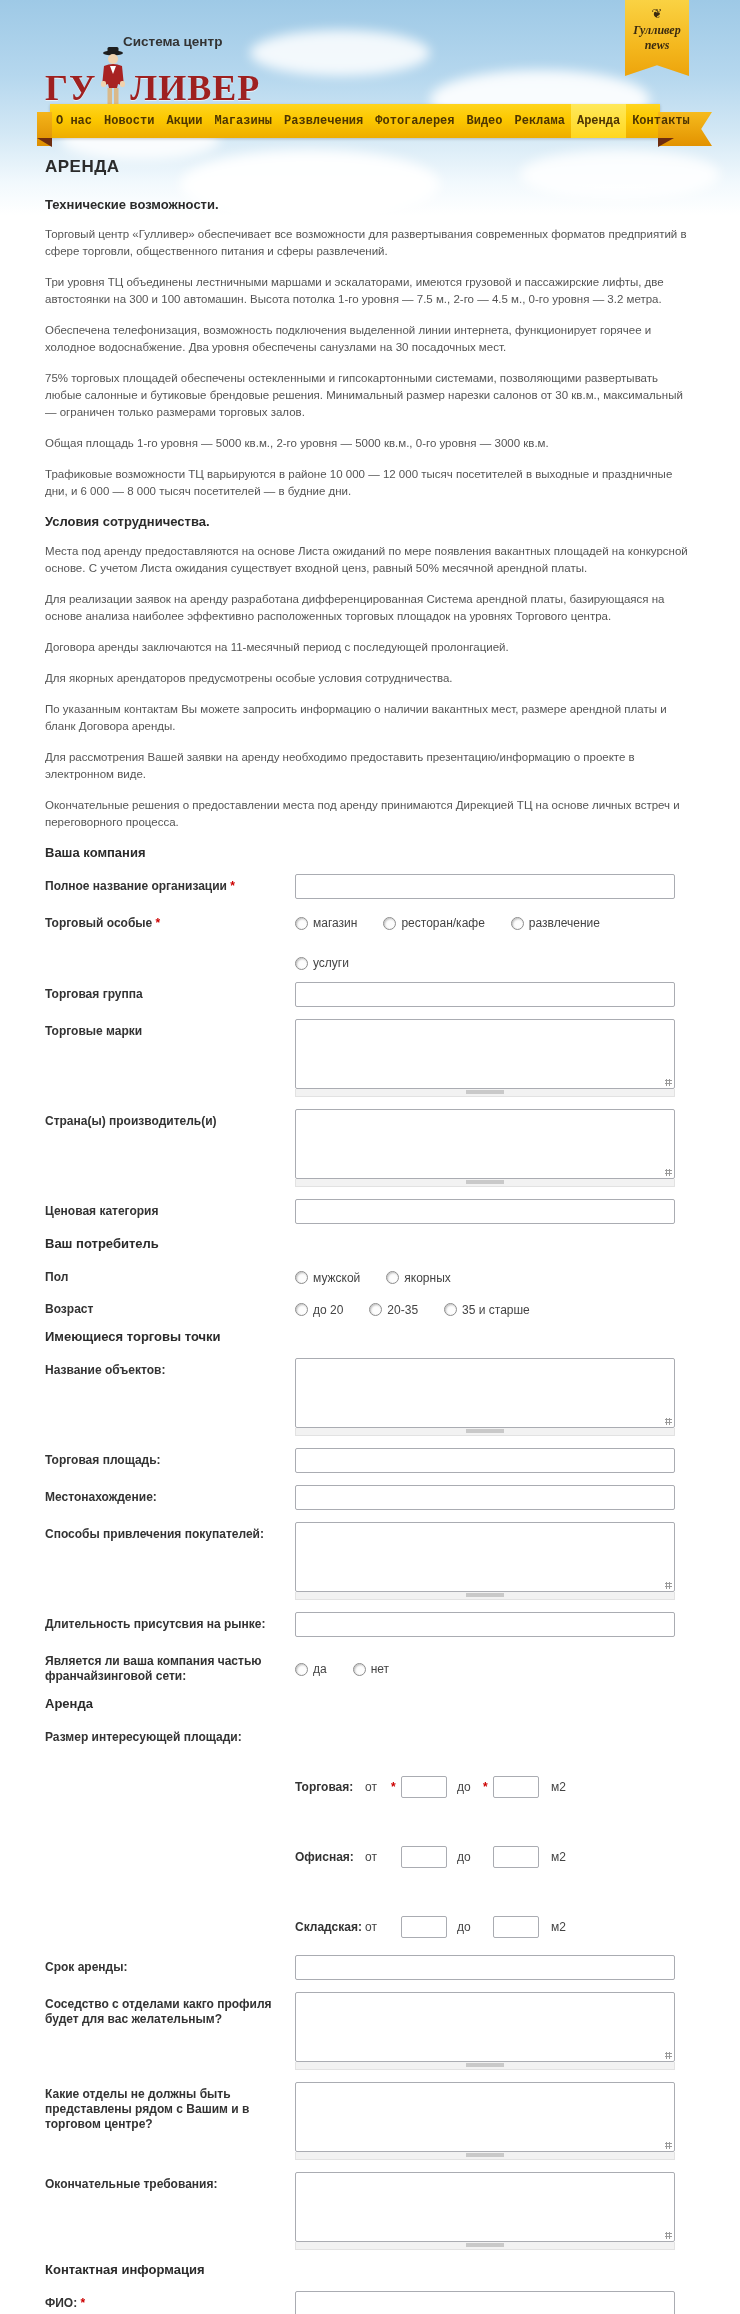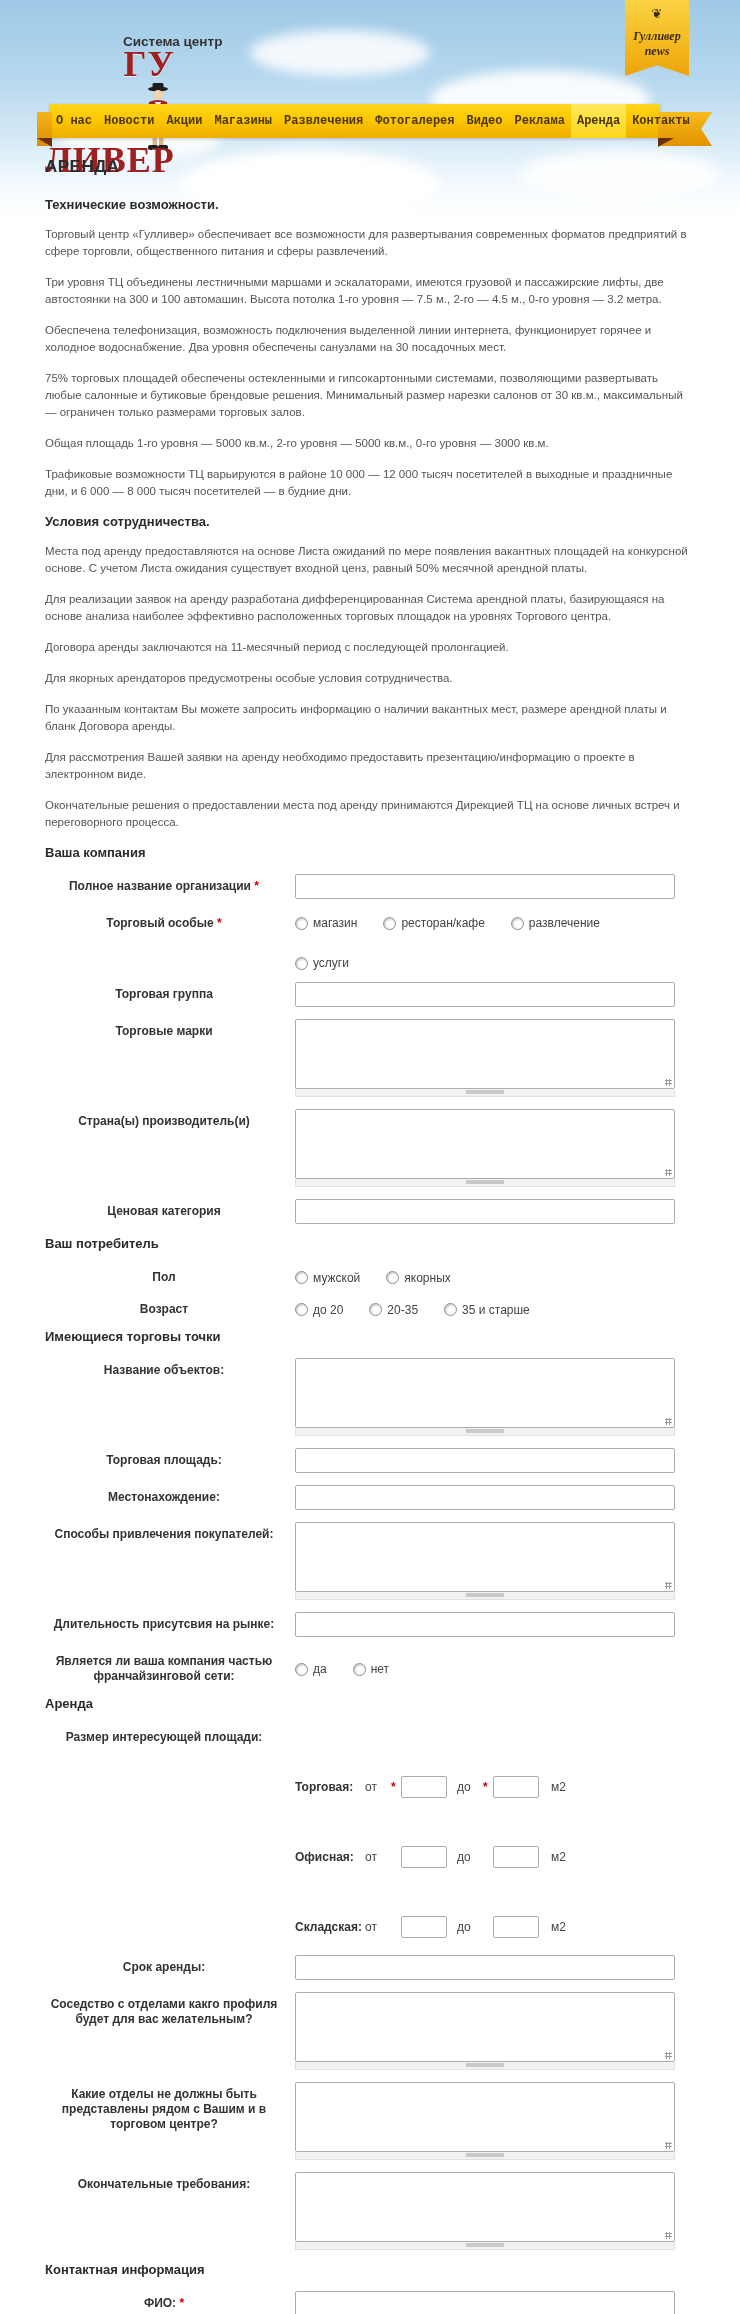--- a/index.html
+++ b/index.html
@@ -12,32 +12,32 @@
   .cloud{position:absolute;background:rgba(255,255,255,.85);border-radius:50%;filter:blur(6px);}
   .c1{width:180px;height:46px;left:250px;top:30px;}
   .c2{width:220px;height:60px;left:430px;top:70px;background:rgba(255,255,255,.9);}
   .c3{width:160px;height:40px;left:60px;top:120px;}
   .c4{width:260px;height:70px;left:180px;top:150px;background:rgba(255,255,255,.95);}
   .c5{width:200px;height:50px;left:520px;top:150px;}
 
   
   .logo{position:absolute;left:45px;top:6px;text-decoration:none;display:block;width:210px;height:95px;}
   .logo-tagline{position:absolute;left:78px;top:28px;font-size:13.5px;font-weight:bold;color:#333;}
-  .logo-row{position:absolute;left:0;top:40px;display:flex;align-items:flex-end;flex-direction:column;}
+  .logo-row{position:absolute;left:0;top:40px;display:flex;align-items:flex-end;}
   .logo-left,.logo-right{font-family:"Liberation Serif",serif;font-weight:bold;font-size:36px;line-height:1;color:#9e2020;letter-spacing:1px;text-shadow:0 1px 0 rgba(255,255,255,.6);}
   .gulliver-figure{margin:0 -4px -14px -4px;}
 
   
   .news-ribbon{position:absolute;left:625px;top:0;width:64px;height:76px;text-decoration:none;
     background:linear-gradient(180deg,#fad243 0%,#f4b81e 60%,#eda40c 100%);
     clip-path:polygon(0 0,100% 0,100% 100%,50% 86%,0 100%);
     box-shadow:0 2px 4px rgba(0,0,0,.25);
     display:flex;flex-direction:column;align-items:center;padding-top:7px;box-sizing:border-box;}
   .news-ribbon .orn{font-size:13px;color:#3a2a10;line-height:1;}
-  .news-ribbon .nr-line1{font-family:"Liberation Serif",serif;font-style:italic;font-weight:bold;font-size:12px;color:#3a2a10;margin-top:9px;}
+  .news-ribbon .nr-line1{font-family:"Liberation Serif",serif;font-style:italic;font-weight:bold;font-size:12px;color:#3a2a10;margin-top:3px;}
   .news-ribbon .nr-line2{font-family:"Liberation Serif",serif;font-style:italic;font-weight:bold;font-size:12px;color:#3a2a10;}
 
   
   .navbar{position:absolute;left:50px;top:104px;width:610px;height:34px;
     background:linear-gradient(180deg,#ffd51e 0%,#fcc800 45%,#eead00 100%);
     box-shadow:0 1px 3px rgba(0,0,0,.2);}
   .tail-left{position:absolute;left:-13px;top:8px;width:15px;height:34px;
     background:linear-gradient(180deg,#f4b41a 0%,#dd8e00 100%);}
   .fold-left{position:absolute;left:-13px;top:34px;width:0;height:0;
     border-top:9px solid #6e2d0f;border-left:15px solid transparent;}
@@ -54,21 +54,21 @@
   
   .main{position:relative;margin-top:-58px;padding:0 45px;z-index:2;}
   h1.page-title{font-size:17px;font-weight:bold;color:#2b2b2b;margin:0 0 20px 0;letter-spacing:.5px;}
   h2.sub{font-size:13px;font-weight:bold;color:#2b2b2b;margin:0 0 14px 0;}
   .main p{font-size:11.5px;line-height:17px;color:#555;margin:0 0 14px 0;max-width:650px;}
 
   
   .rent-form{margin-top:10px;}
   h3.section{font-size:13px;font-weight:bold;color:#2b2b2b;margin:4px 0 14px -0px;}
   .row{display:flex;margin-bottom:12px;}
-  .lbl{width:250px;box-sizing:border-box;text-align:center;padding-right:12px;padding-top:5px;
+  .lbl{width:250px;box-sizing:border-box;text-align:left;padding-right:12px;padding-top:5px;
     font-size:12px;font-weight:bold;color:#333;line-height:15px;}
   .req{color:#cc0000;font-weight:bold;}
   .fld{width:380px;}
   input.txt{width:100%;height:25px;box-sizing:border-box;border:1px solid #aaacb2;border-radius:2px;
     padding:3px 6px;font:12px "Liberation Sans",sans-serif;color:#333;background:#fff;}
   textarea.ta{width:100%;height:70px;box-sizing:border-box;border:1px solid #aaacb2;border-radius:2px;
     padding:4px 6px;font:12px "Liberation Sans",sans-serif;color:#333;resize:none;display:block;}
   .ta-wrap{position:relative;}
   .ta-wrap::after{content:"";position:absolute;right:3px;bottom:11px;width:7px;height:7px;
     background:radial-gradient(#9a9a9a 1px,transparent 1.2px) 0 0/3px 3px;}

